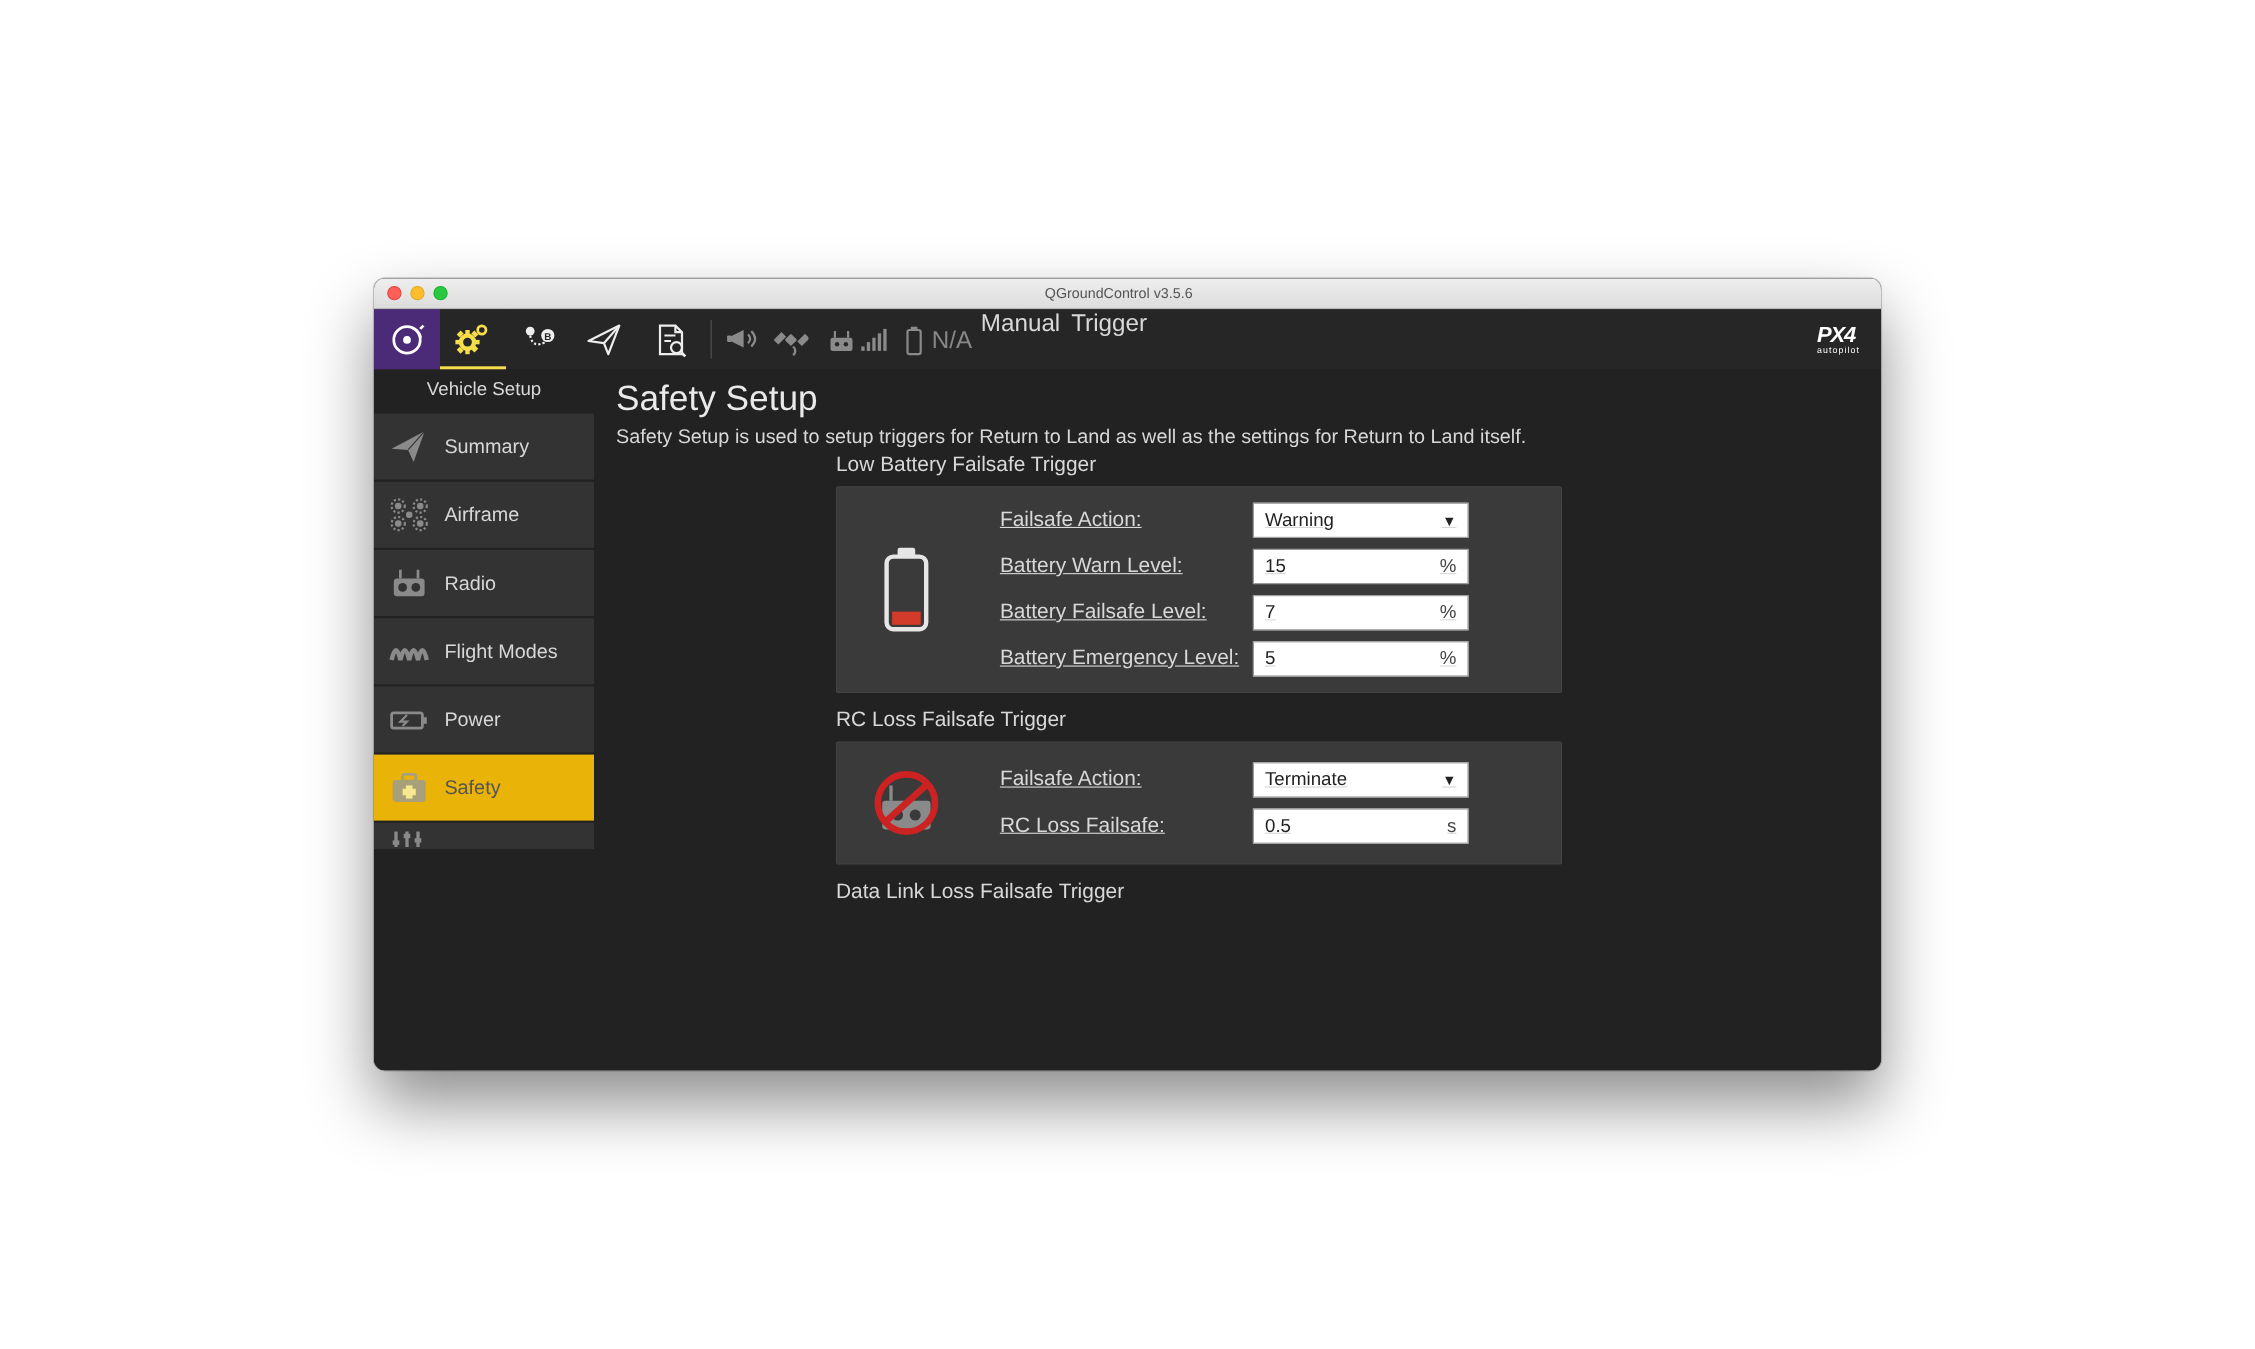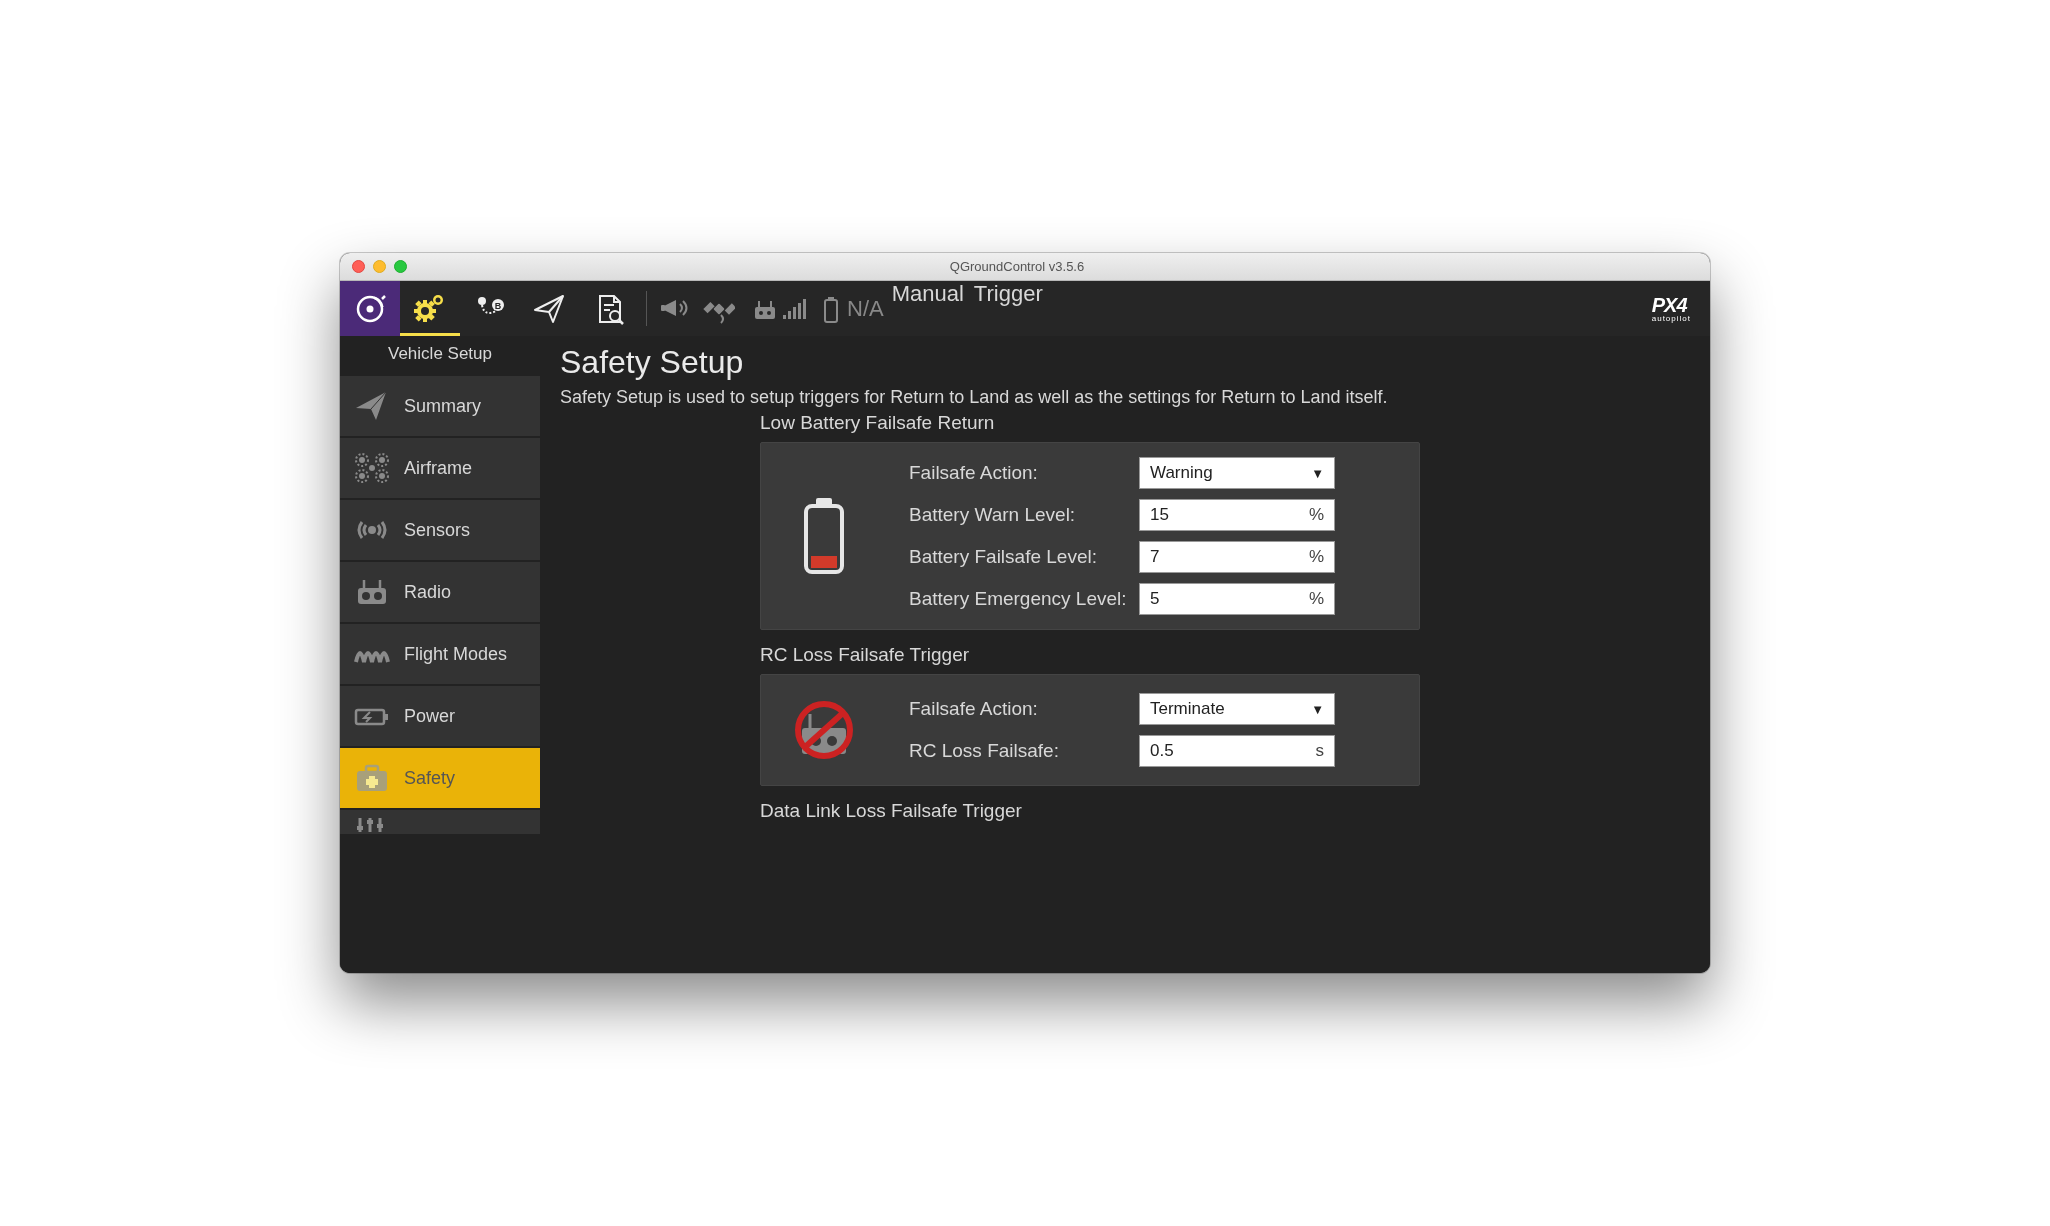--- a/index.html
+++ b/index.html
@@ -97,21 +97,21 @@
   .sec-title { font-size: 19px; color: #d8d8d8; margin: 4px 0 8px; }
   .panel {
     background: #3a3a3a;
     border: 1px solid #444;
     border-radius: 2px;
     padding: 14px 18px;
     display: flex; align-items: center; gap: 40px;
     width: 660px;
   }
   .panel .rows { display: flex; flex-direction: column; gap: 10px; }
-  .row { display: flex; align-items: center; gap: 0; }
+  .row { display: flex; align-items: center; gap: 0; text-decoration: underline; }
   .row .lbl { width: 230px; font-size: 19px; color: #d8d8d8; }
   .ctrl {
     width: 196px; height: 32px;
     background: #fff; color: #222;
     display: flex; align-items: center; justify-content: space-between;
     padding: 0 10px; font-size: 17px;
     border: 1px solid #999;
   }
   .ctrl.select .chev { font-size: 13px; }
   .ctrl .suf { color: #444; font-size: 17px; }
@@ -265,32 +265,20 @@
                   <circle cx="10" cy="12" r="6" fill="none"></circle>
                   <circle cx="30" cy="12" r="6" fill="none"></circle>
                   <circle cx="10" cy="28" r="6" fill="none"></circle>
                   <circle cx="30" cy="28" r="6" fill="none"></circle>
                 </g>
             </svg>
           </span>
           <span>Airframe</span>
         </div>
 
-        <div class="side-item">
-          <span class="ic">
-            <svg width="40" height="40" viewBox="0 0 40 40">
-              <circle cx="20" cy="20" r="4" class="fill-dim"></circle>
-              <path d="M10 12 Q4 20 10 28" fill="none" class="stroke-dim" stroke-width="3"></path>
-              <path d="M30 12 Q36 20 30 28" fill="none" class="stroke-dim" stroke-width="3"></path>
-              <path d="M14 15 Q10 20 14 25" fill="none" class="stroke-dim" stroke-width="3"></path>
-              <path d="M26 15 Q30 20 26 25" fill="none" class="stroke-dim" stroke-width="3"></path>
-            </svg>
-          </span>
-          <span>Sensors</span>
-        </div>
 
         <div class="side-item">
           <span class="ic">
             <svg width="40" height="40" viewBox="0 0 40 40">
               <rect x="6" y="16" width="28" height="16" rx="3" class="fill-dim"></rect>
               <circle cx="14" cy="24" r="4" fill="#333"></circle>
                 <circle cx="26" cy="24" r="4" fill="#333"></circle>
               <line x1="12" y1="16" x2="12" y2="8" class="stroke-dim" stroke-width="2.5"></line>
               <line x1="28" y1="16" x2="28" y2="8" class="stroke-dim" stroke-width="2.5"></line>
             </svg>
@@ -344,21 +332,21 @@
               </g>
           </svg>
         </div>
       </div>
 
       <div class="content">
         <div class="page-title">Safety Setup</div>
         <div class="page-desc">Safety Setup is used to setup triggers for Return to Land as well as the settings for Return to Land itself.</div>
 
         <div class="sections">
-          <div class="sec-title">Low Battery Failsafe Return</div>
+          <div class="sec-title">Low Battery Failsafe Trigger</div>
           <div class="panel">
             <div class="picon">
               <svg width="52" height="80" viewBox="0 0 52 80">
                 <rect x="18" y="2" width="16" height="8" rx="2" fill="#e6e6e6"></rect>
                 <rect x="8" y="10" width="36" height="66" rx="6" fill="none" stroke="#e6e6e6" stroke-width="4"></rect>
                 <rect x="13" y="60" width="26" height="12" fill="#d23a2a"></rect>
               </svg>
             </div>
             <div class="rows">
               <div class="row">

